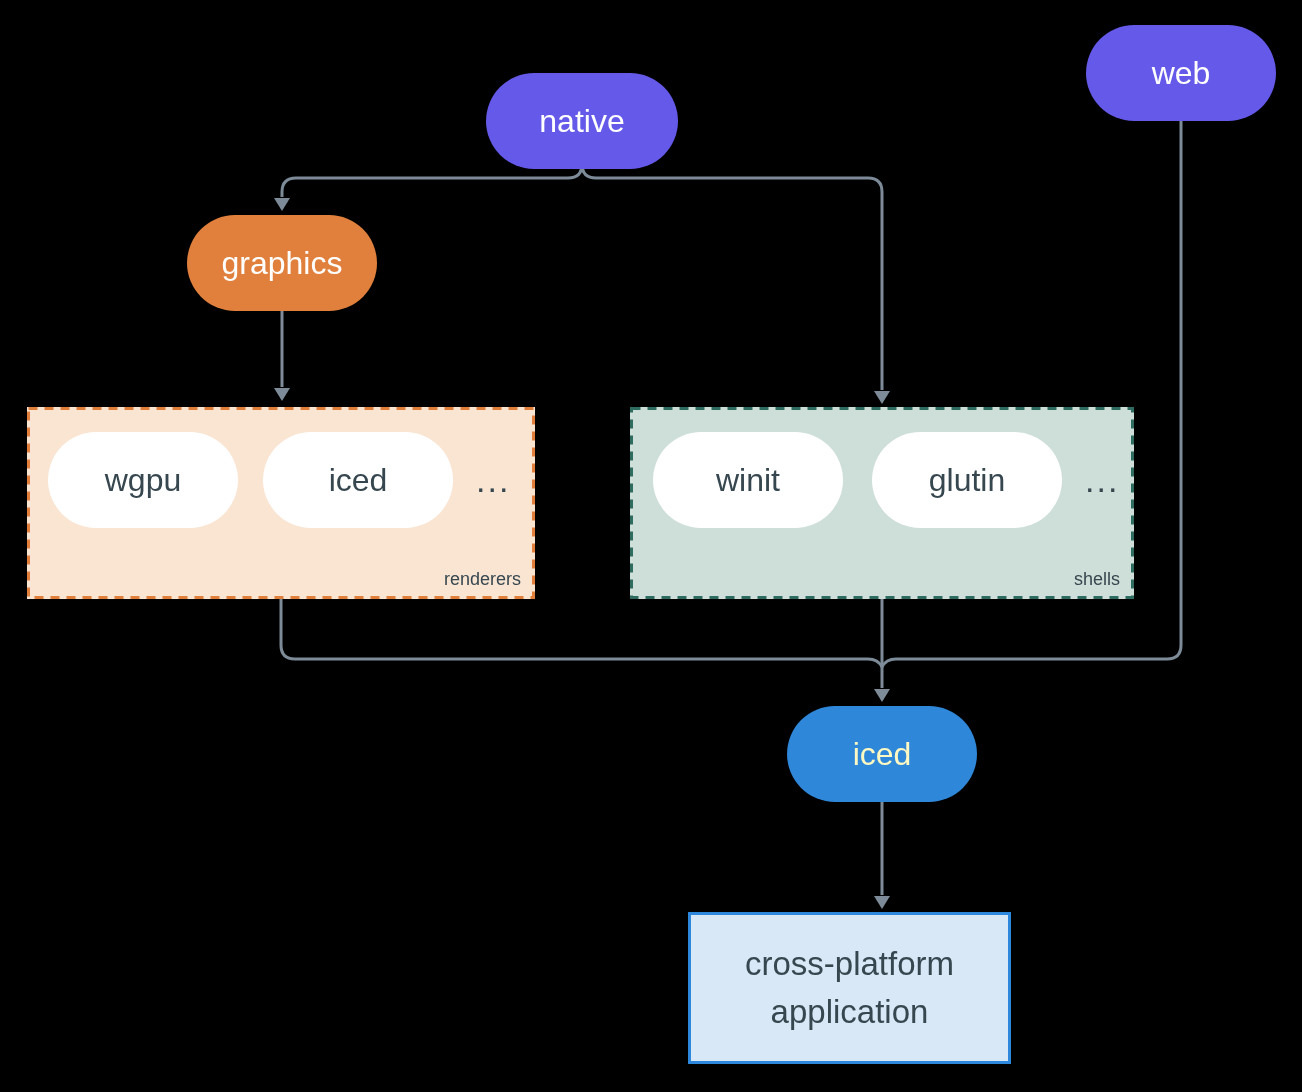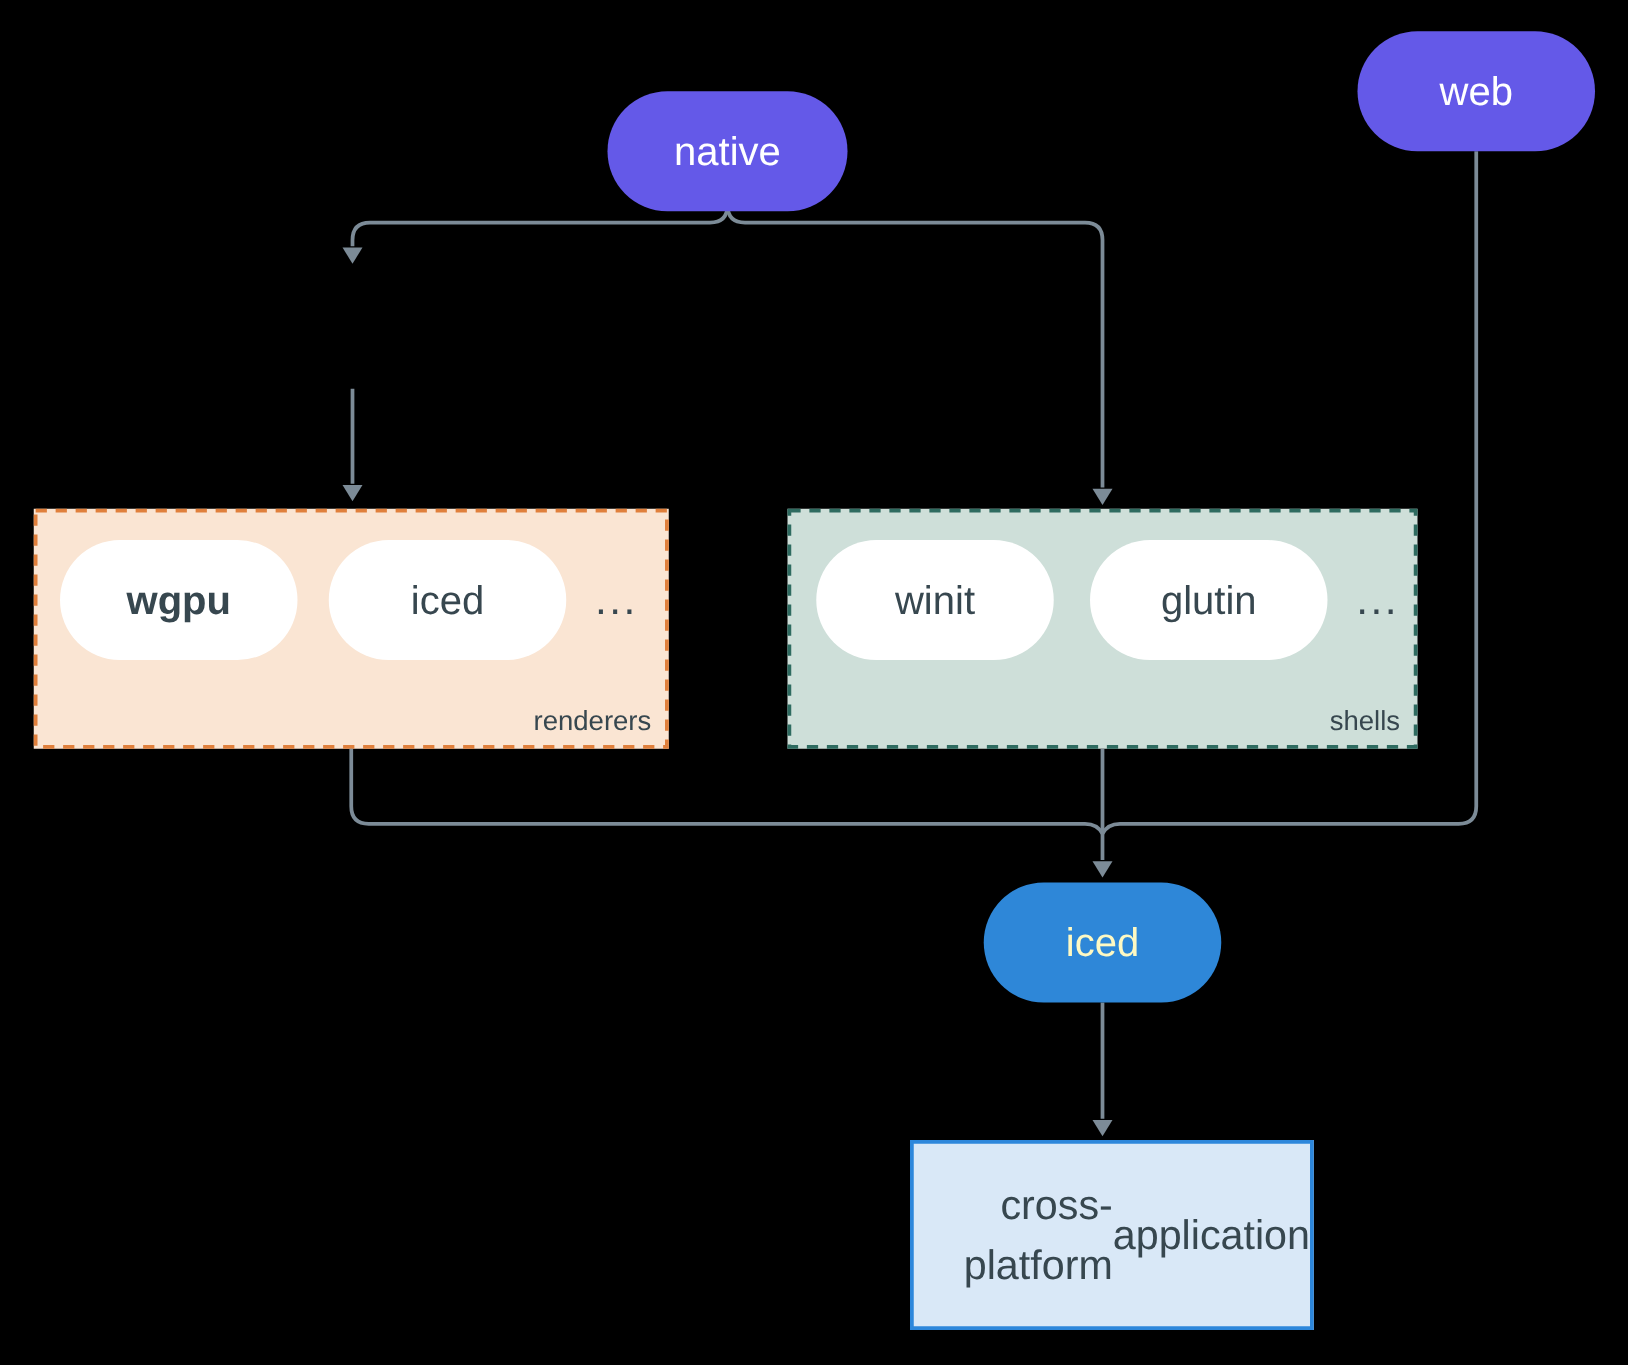--- a/index.html
+++ b/index.html
@@ -64,62 +64,62 @@
   .group-shells    { background: var(--shells-bg,    #CEDFD9); }
   .group .pill {
     position: absolute;
     height: 96px;
     width: 190px;
   }
   .group-label {
     position: absolute;
     right: 14px;
     bottom: 9px;
-    font-size: 22px;
+    font-size: 18px;
     color: var(--text-dark, #37474F);
     z-index: 3;
   }
   .ellipsis {
     position: absolute;
     top: 25px;
     height: 96px;
     display: flex;
     align-items: center;
     font-size: 34px;
     color: var(--text-dark, #37474F);
     z-index: 3;
     letter-spacing: 2px;
   }
 
   
   .app-box {
     position: absolute;
-    left: 728px; top: 912px;
+    left: 688px; top: 912px;
     width: 323px; height: 152px;
     box-sizing: border-box;
     background: var(--app-bg, #D9E8F7);
     border: 3px solid var(--app-border, #2D87DB);
     display: flex;
-    flex-direction: row;
+    flex-direction: column;
     align-items: center;
     justify-content: center;
     z-index: 3;
     color: var(--text-dark, #37474F);
     font-size: 33px;
     line-height: 48px;
-    text-align: right;
+    text-align: left;
   }
 </style>
 </head>
 <body>
 
 <div class="canvas">
 
   <div class="group group-renderers" style="left:27px; top:407px; width:508px; height:192px;">
-    <div class="pill pill-white" style="left:21px; top:25px;font-weight:bold;">
+    <div class="pill pill-white" style="left:21px; top:25px;">
       <span>wgpu</span>
     </div>
     <div class="pill pill-white" style="left:236px; top:25px;">
       <span>iced</span>
     </div>
     <span class="ellipsis" style="left:449px;">...</span>
     <span class="group-label">renderers</span>
   </div>
 
   <div class="group group-shells" style="left:630px; top:407px; width:504px; height:192px;">
@@ -159,20 +159,23 @@
   </svg>
 
   <div class="pill pill-purple" style="left:486px; top:25px; width:192px; height:96px;margin-top:48px;">
     <span>native</span>
   </div>
 
   <div class="pill pill-purple" style="left:1086px; top:25px; width:190px; height:96px;">
     <span>web</span>
   </div>
 
+  <div class="pill pill-orange" style="left:187px; top:215px; width:190px; height:96px;">
+    <span>graphics</span>
+  </div>
 
   <div class="pill pill-blue" style="left:787px; top:706px; width:190px; height:96px;">
     <span>iced</span>
   </div>
 
   <div class="app-box">
     <span>cross-platform</span>
     <span>application</span>
   </div>
 

